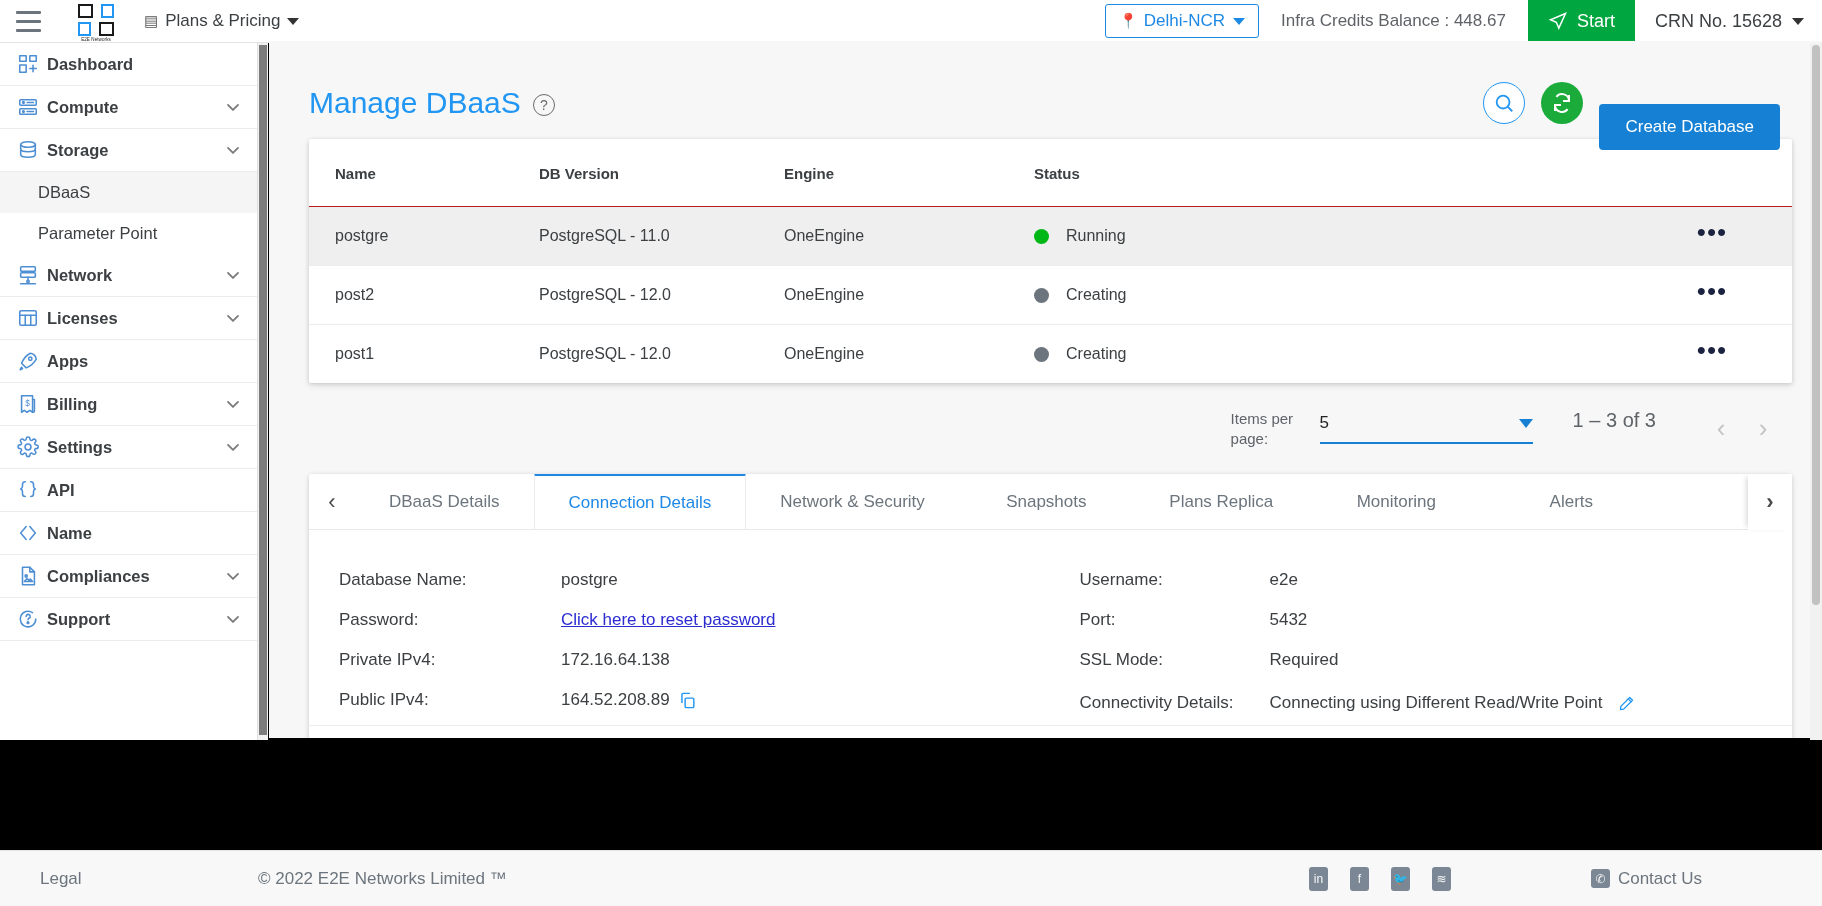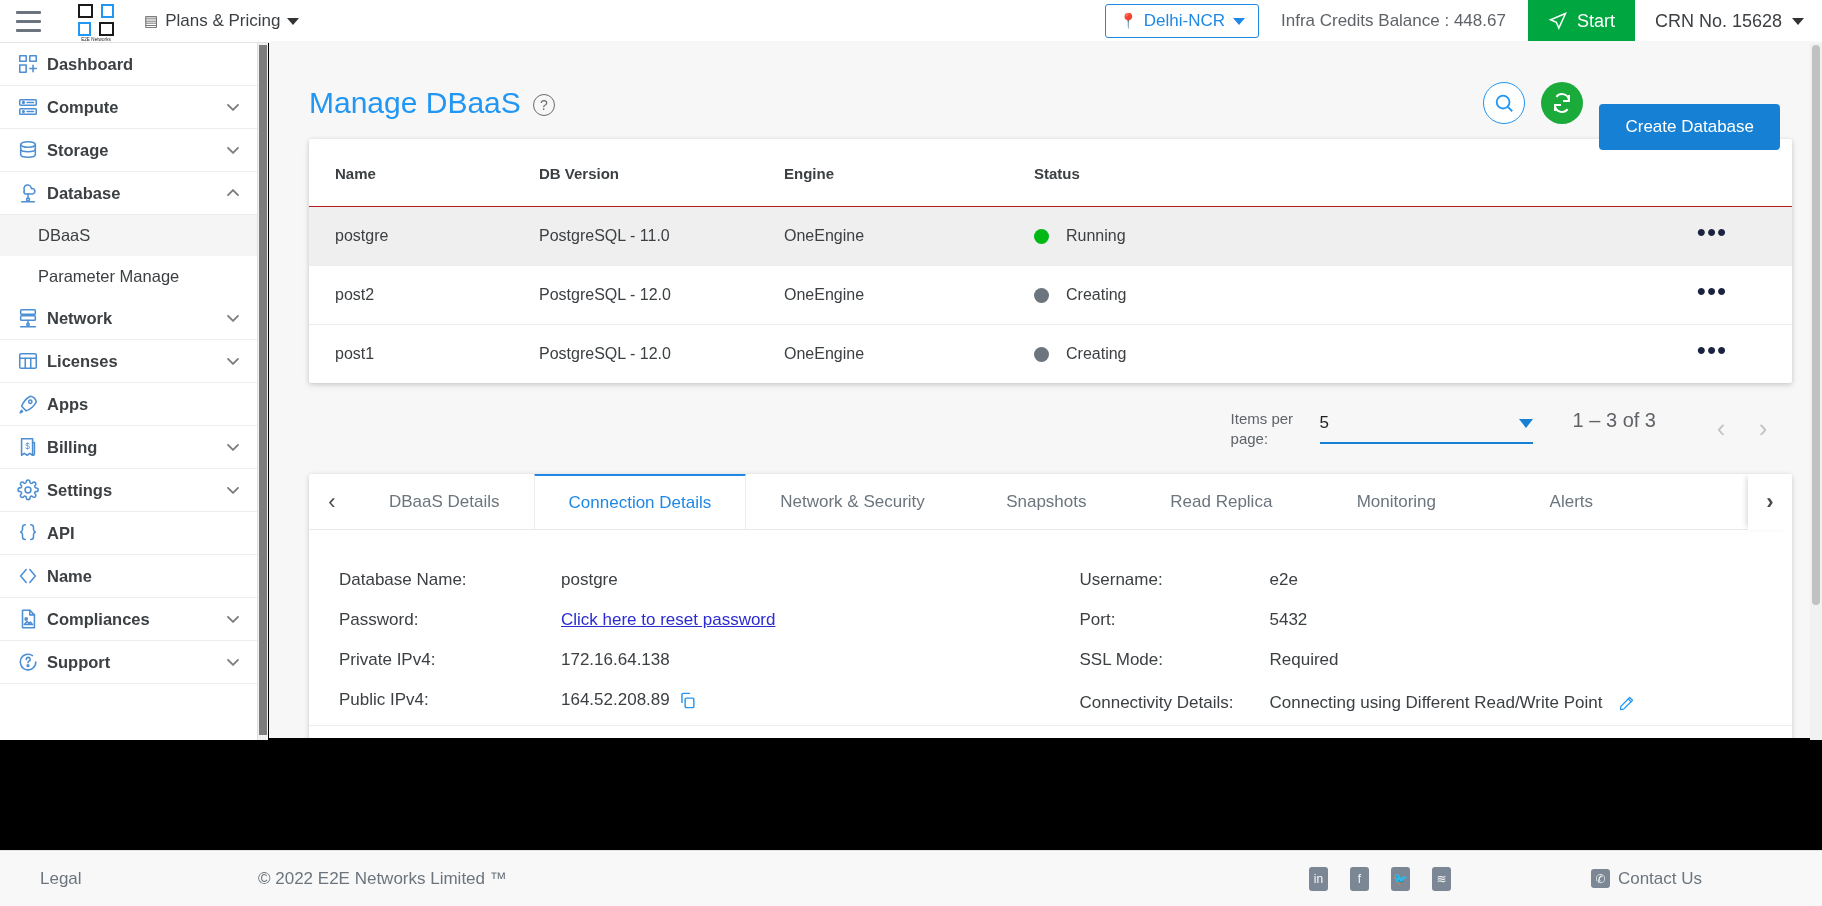--- a/index.html
+++ b/index.html
@@ -335,41 +335,25 @@
             <path d="M4 12v5c0 1.7 3.6 3 8 3s8-1.3 8-3v-5"></path>
           </svg>
         </span>
         <span class="side-label">Storage</span>
         <span class="side-chev">
           <svg width="20" height="20" viewBox="0 0 24 24" fill="none" stroke="#7b7b7b" stroke-width="2.2" stroke-linecap="round" stroke-linejoin="round">
             <polyline points="6,9.5 12,15.5 18,9.5"></polyline>
           </svg>
         </span>
       </div>
-      <div class="side-item">
-        <span class="side-icon">
-          <svg width="22" height="22" viewBox="0 0 24 24" fill="none" stroke="#4e8fd4" stroke-width="1.7" stroke-linecap="round" stroke-linejoin="round">
-            <path d="M8 9a4 4 0 1 1 7.6-1.8A3 3 0 1 1 16 13H9a3 3 0 0 1-1-3.9z"></path>
-            <line x1="12" y1="13" x2="12" y2="18"></line>
-            <circle cx="12" cy="19.2" r="1.6"></circle>
-            <line x1="5" y1="21.5" x2="19" y2="21.5"></line>
-          </svg>
-        </span>
-        <span class="side-label">Database</span>
-        <span class="side-chev">
-          <svg width="20" height="20" viewBox="0 0 24 24" fill="none" stroke="#7b7b7b" stroke-width="2.2" stroke-linecap="round" stroke-linejoin="round">
-            <polyline points="6,14.5 12,8.5 18,14.5"></polyline>
-          </svg>
-        </span>
-      </div>
       <div class="side-sub active">
         <span class="sublabel">DBaaS</span>
       </div>
       <div class="side-sub">
-        <span class="sublabel">Parameter Manage</span>
+        <span class="sublabel">Parameter Point</span>
       </div>
       <div class="side-item">
         <span class="side-icon">
           <svg width="22" height="22" viewBox="0 0 24 24" fill="none" stroke="#4e8fd4" stroke-width="1.7" stroke-linecap="round" stroke-linejoin="round">
             <rect x="4" y="3" width="16" height="5" rx="1"></rect>
             <rect x="4" y="9.5" width="16" height="5" rx="1"></rect>
             <line x1="12" y1="14.5" x2="12" y2="18"></line>
             <circle cx="12" cy="19" r="1.3"></circle>
             <line x1="4" y1="21.5" x2="20" y2="21.5"></line>
           </svg>
@@ -587,21 +571,21 @@
           <div class="tab active">
             <span>Connection Details</span>
           </div>
           <div class="tab">
             <span>Network &amp; Security</span>
           </div>
           <div class="tab">
             <span>Snapshots</span>
           </div>
           <div class="tab">
-            <span>Read Replica</span>
+            <span>Plans Replica</span>
           </div>
           <div class="tab">
             <span>Monitoring</span>
           </div>
           <div class="tab">
             <span>Alerts</span>
           </div>
         </div>
       <div class="tab-nav right">›</div>
     </div>

